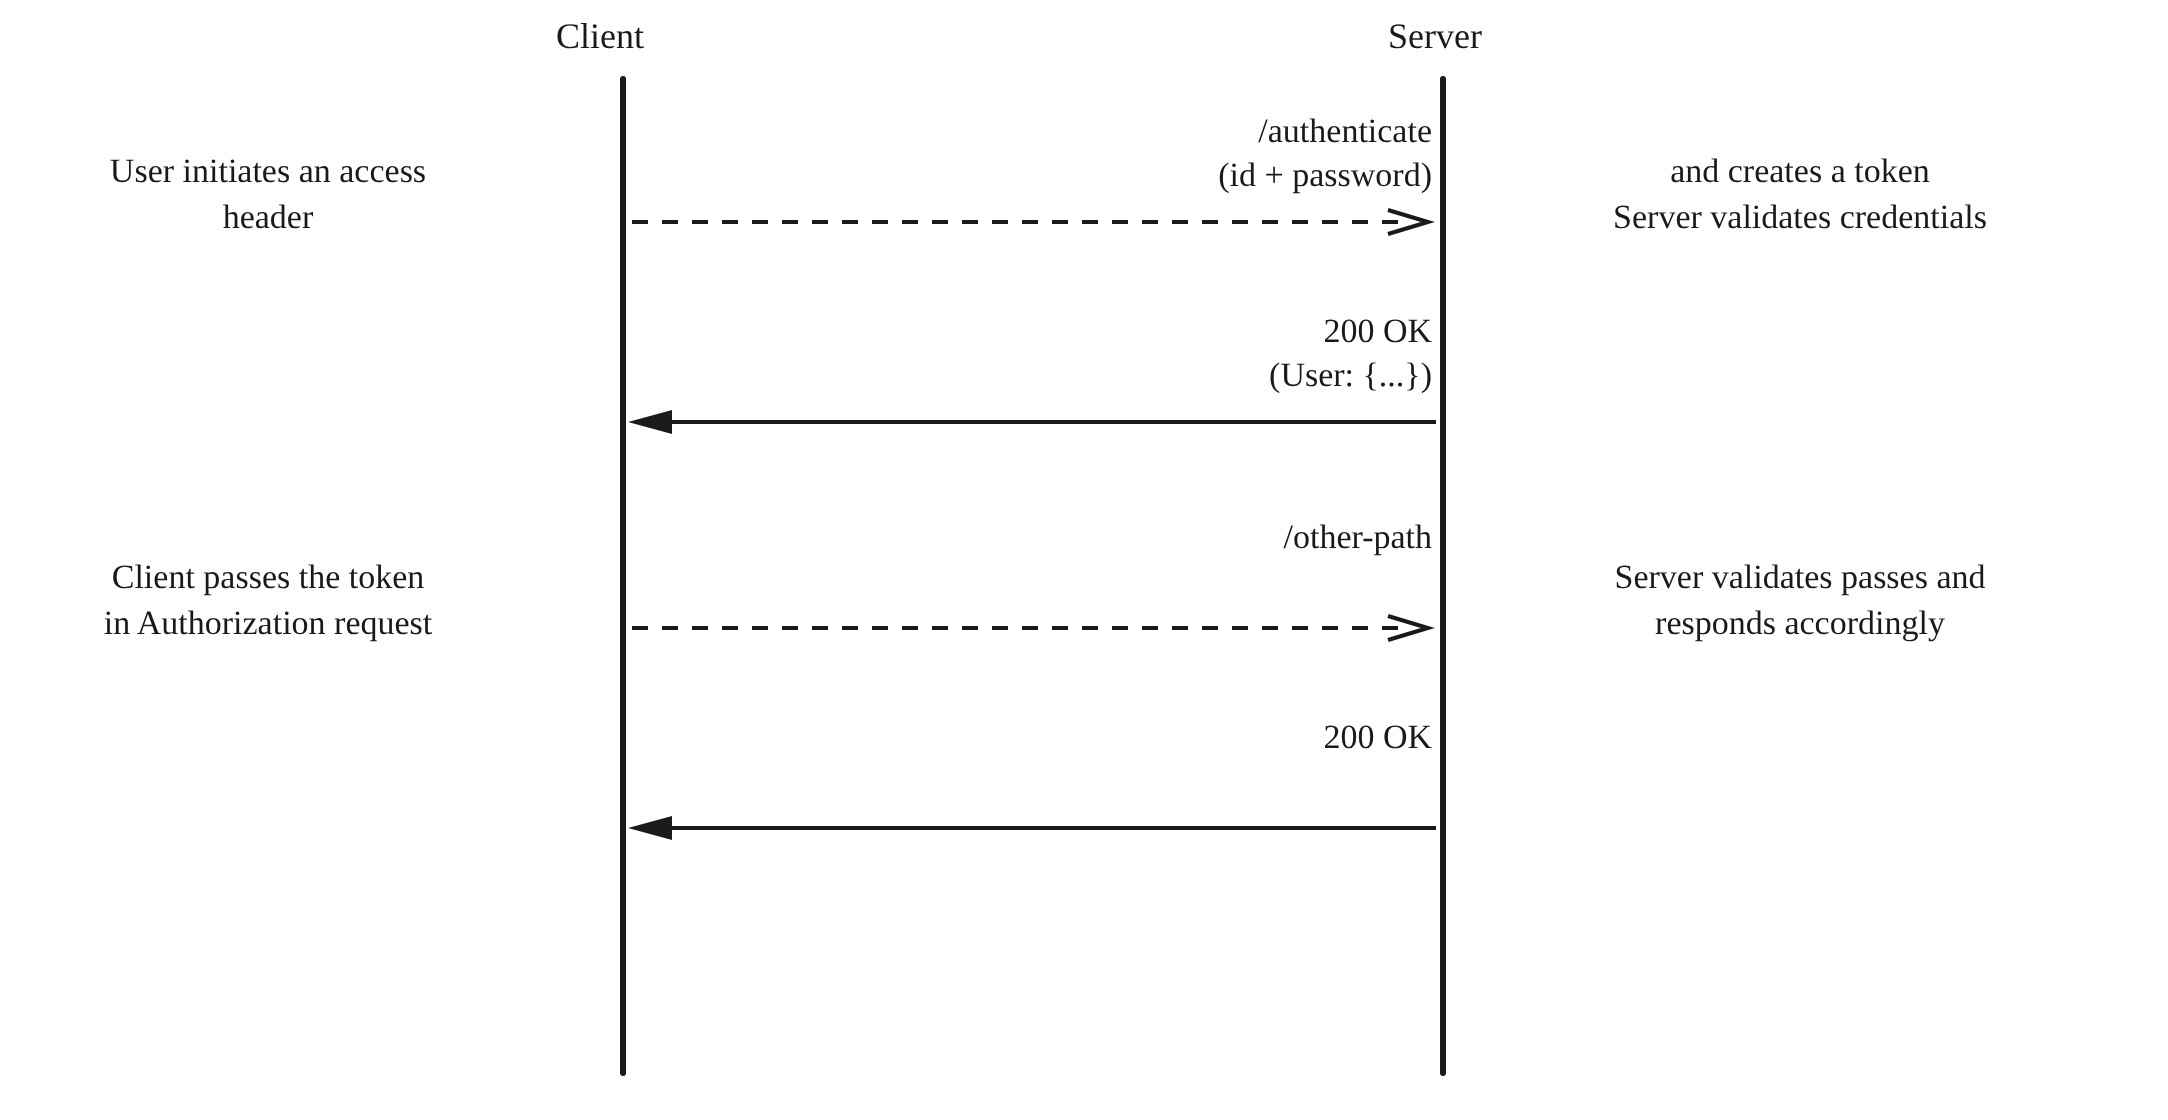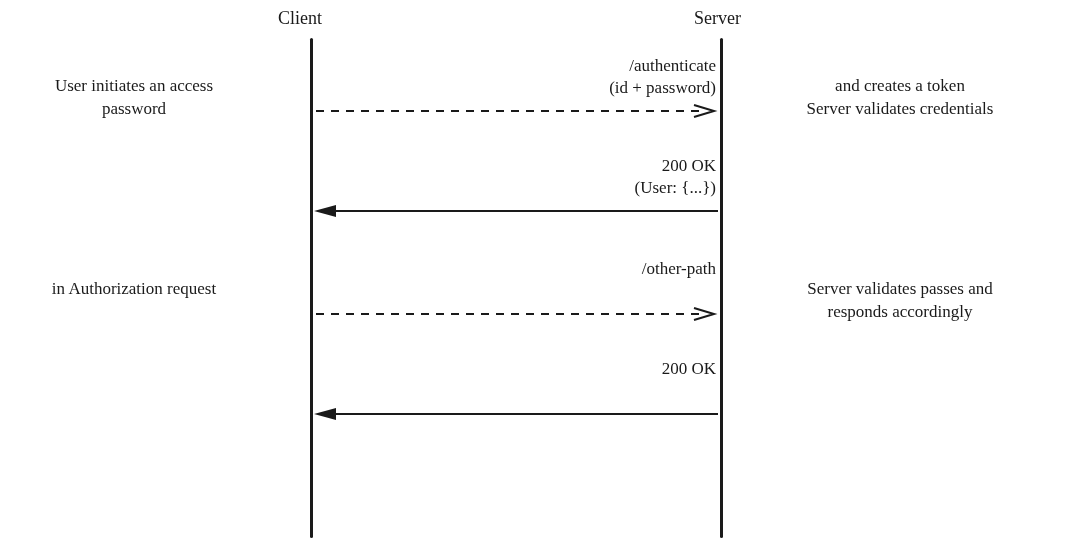--- a/index.html
+++ b/index.html
@@ -68,27 +68,27 @@
 </head>
 <body>
 
 <div class="participant-label" style="left:278px;">Client</div>
 <div class="participant-label" style="left:694px;">Server</div>
 
 <div class="lifeline" style="left:310px;"></div>
 <div class="lifeline" style="left:720px;"></div>
 
 <div class="side-note" style="left:14px; top:75px; width:250px;">
-  <span><div>User initiates an access</div><div>password</div></span>
+  <span><div>User initiates an access</div><div>header</div></span>
 </div>
 <div class="side-note" style="left:780px; top:75px; width:290px;">
   <span><div>and creates a token</div><div>Server validates credentials</div></span>
 </div>
 <div class="side-note" style="left:14px; top:278px; width:260px;">
-  <span><div>in Authorization request</div></span>
+  <span><div>Client passes the token</div><div>in Authorization request</div></span>
 </div>
 <div class="side-note" style="left:780px; top:278px; width:290px;">
   <span><div>Server validates passes and</div><div>responds accordingly</div></span>
 </div>
 
 <div class="msg-label" style="left:316px; top:55px;">
   <div>/authenticate</div>
   <div>(id + password)</div>
 </div>
 <svg class="arrow" style="left:316px; top:105px;" width="400" height="20">

